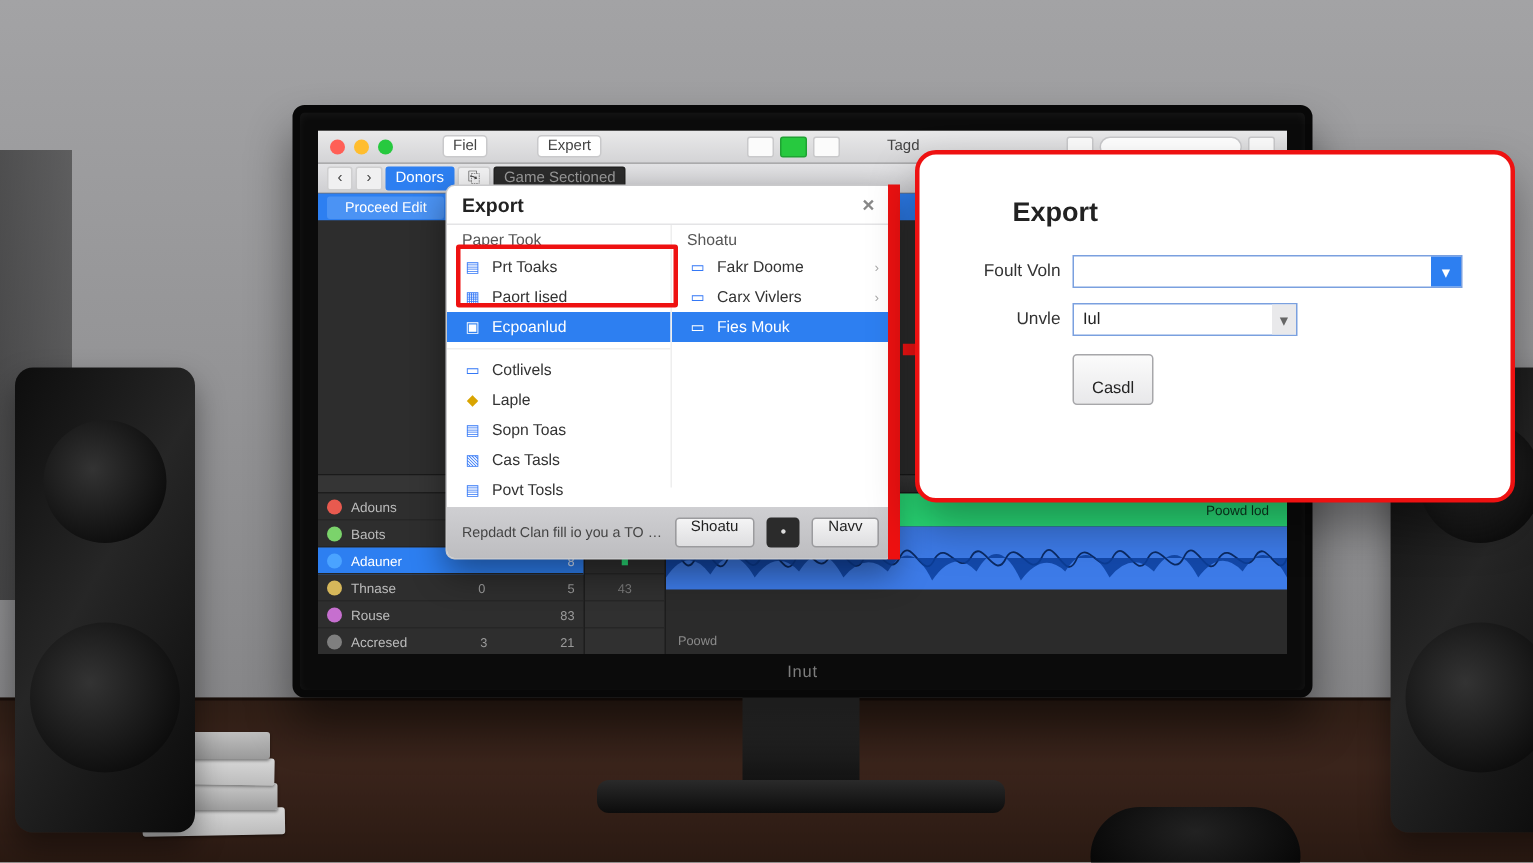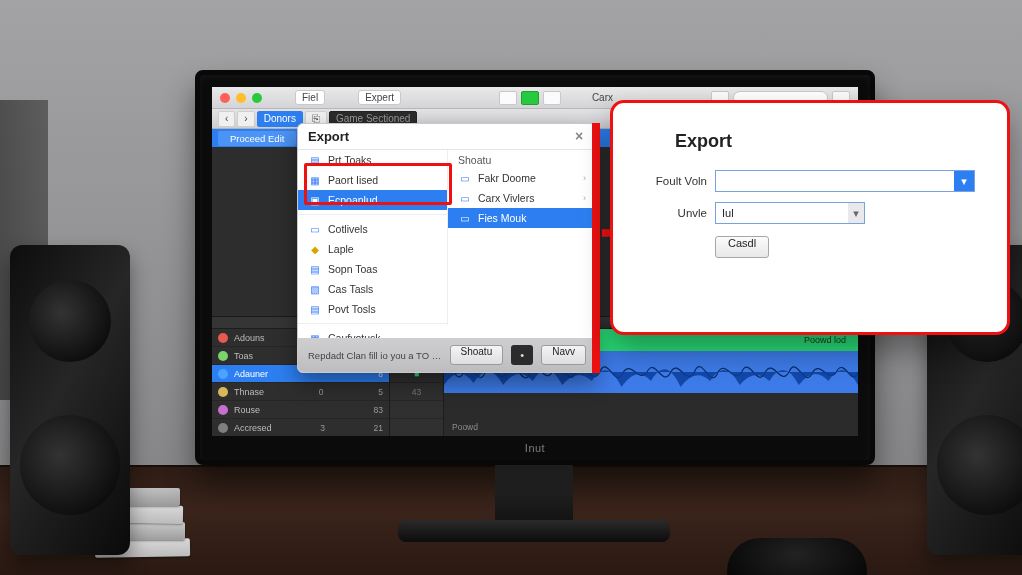--- a/index.html
+++ b/index.html
@@ -145,21 +145,21 @@
   }
   .ed-title{ font-size:18px; font-weight:700; margin-bottom:18px; margin-left:30px;}
   .ed-row{ display:flex; align-items:center; gap:8px; margin-bottom:10px;}
   .ed-label{ width:62px; text-align:right; font-size:11.5px; color:#333;}
   .ed-select{ flex:1; height:22px; border:1px solid #7aa0df; background:#fff;
     display:flex; align-items:center; padding:0 6px; font-size:11px; position:relative;}
   .ed-select .caret{ position:absolute; right:0; top:0; bottom:0; width:20px;
     background:#2d7ff1; display:flex; align-items:center; justify-content:center; color:#fff;}
   .ed-select.small .caret{ background:#e9e9eb; color:#666; width:16px;}
   .ed-actions{ margin-top:12px; display:flex; gap:8px; margin-left:70px;}
-  .ed-button{ height:22px; padding:0 12px; font-size:11px;
+  .ed-button{ height:22px; padding:16px 12px; font-size:11px;
     border:1px solid #a7a7aa; background:linear-gradient(180deg,#fbfbfb,#e8e8ea); border-radius:3px;}
 </style>
 </head>
 <body>
 
 <div class="wall"></div>
 <div class="shelf"></div>
 <div class="desk"></div>
 <div class="books">
   <div class="book b1"></div>
@@ -181,21 +181,21 @@
     <div class="osbar">
       <span class="dot r"></span>
       <span class="dot y"></span>
       <span class="dot g"></span>
       <span class="seg pill">Fiel</span>
       <span class="seg pill">Expert</span>
       <span class="icons-right">
         <span class="icon-sq"></span>
         <span class="icon-sq" style="background:#27c93f;border-color:#1fa233"></span>
         <span class="icon-sq"></span>
-        <span class="seg">Carx</span>
+        <span class="seg">Tagd</span>
         <span style="width:90px"></span>
         <span class="icon-sq"></span>
         <span class="search"></span>
         <span class="icon-sq"></span>
       </span>
     </div>
 
     <div class="appbar">
       <span class="tbtn">‹</span>
       <span class="tbtn">›</span>
@@ -215,21 +215,21 @@
         <div class="tracklist">
           <div class="trow" style="height:12px;background:#353535;border-bottom:1px solid #1d1d1d"></div>
           <div class="trow">
               <span class="tdot" style="background:#e85a4f"></span>
               <span>Adouns</span>
               <span class="tnum">8</span>
               <span class="tnum">37</span>
             </div>
           <div class="trow">
               <span class="tdot" style="background:#7bd36b"></span>
-              <span>Toas</span>
+              <span>Baots</span>
               <span class="tnum">8</span>
               <span class="tnum">57</span>
             </div>
           <div class="trow active">
               <span class="tdot" style="background:#4aa3ff"></span>
               <span>Adauner</span>
               <span class="tnum">8</span>
             </div>
           <div class="trow">
               <span class="tdot" style="background:#d6b75a"></span>
@@ -277,20 +277,21 @@
 
     </div>
 
     <div class="export-panel">
       <div class="ep-title">
         <span>Export</span>
         <span class="ep-close">×</span>
       </div>
       <div class="ep-body">
         <div class="ep-col">
+          <div class="ep-heading">Paper Took</div>
           <div class="ep-item">
               <span class="ico">▤</span>
               <span>Prt Toaks</span>
             </div>
           <div class="ep-item">
               <span class="ico">▦</span>
               <span>Paort Iised</span>
             </div>
           <div class="ep-item hov">
               <span class="ico">▣</span>

